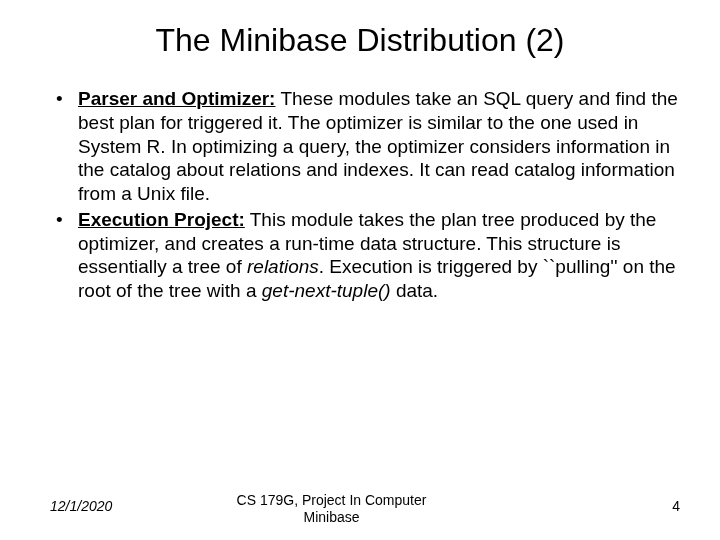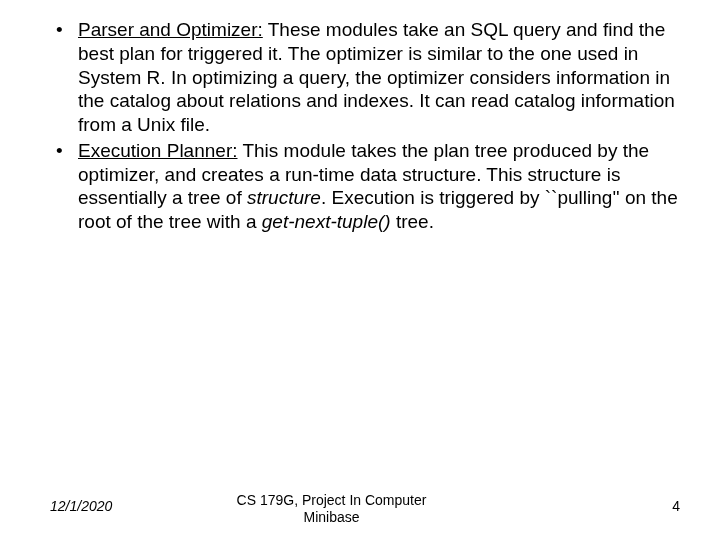--- a/index.html
+++ b/index.html
@@ -43,20 +43,21 @@
   }
   ul.bullets > li::before {
     content: "•";
     position: absolute;
     left: 6px;
     top: 0;
     font-size: 19px;
   }
   .bhead {
     text-decoration: underline;
+    font-weight: bold;
   }
   .ital {
     font-style: italic;
   }
   .footer {
     position: absolute;
     bottom: 14px;
     left: 0;
     width: 720px;
     font-size: 14px;
@@ -81,28 +82,29 @@
     position: absolute;
     right: 40px;
     bottom: 12px;
   }
 </style>
 </head>
 <body>
 
 <div class="slide">
 
+  <div class="title">The Minibase Distribution (2)</div>
 
   <div class="content">
     <ul class="bullets">
       <li>
         <span class="bhead">Parser and Optimizer:</span><span> These modules take an SQL query and find the best plan for triggered it. The optimizer is similar to the one used in System R. In optimizing a query, the optimizer considers information in the catalog about relations and indexes. It can read catalog information from a Unix file.</span>
       </li>
       <li>
-        <span class="bhead">Execution Planner:</span><span> This module takes the plan tree produced by the optimizer, and creates a run-time data structure. This structure is essentially a tree of </span><span class="ital">structure</span><span>. Execution is triggered by ``pulling'' on the root of the tree with a </span><span class="ital">get-next-tuple()</span><span> tree.</span>
+        <span class="bhead">Execution Project:</span><span> This module takes the plan tree produced by the optimizer, and creates a run-time data structure. This structure is essentially a tree of </span><span class="ital">relations</span><span>. Execution is triggered by ``pulling'' on the root of the tree with a </span><span class="ital">get-next-tuple()</span><span> data.</span>
       </li>
     </ul>
   </div>
 
   <div class="footer">
     <div class="date">12/1/2020</div>
     <div class="center">
       <span>CS 179G, Project In Computer</span><br>
       <span>Minibase</span>
     </div>

